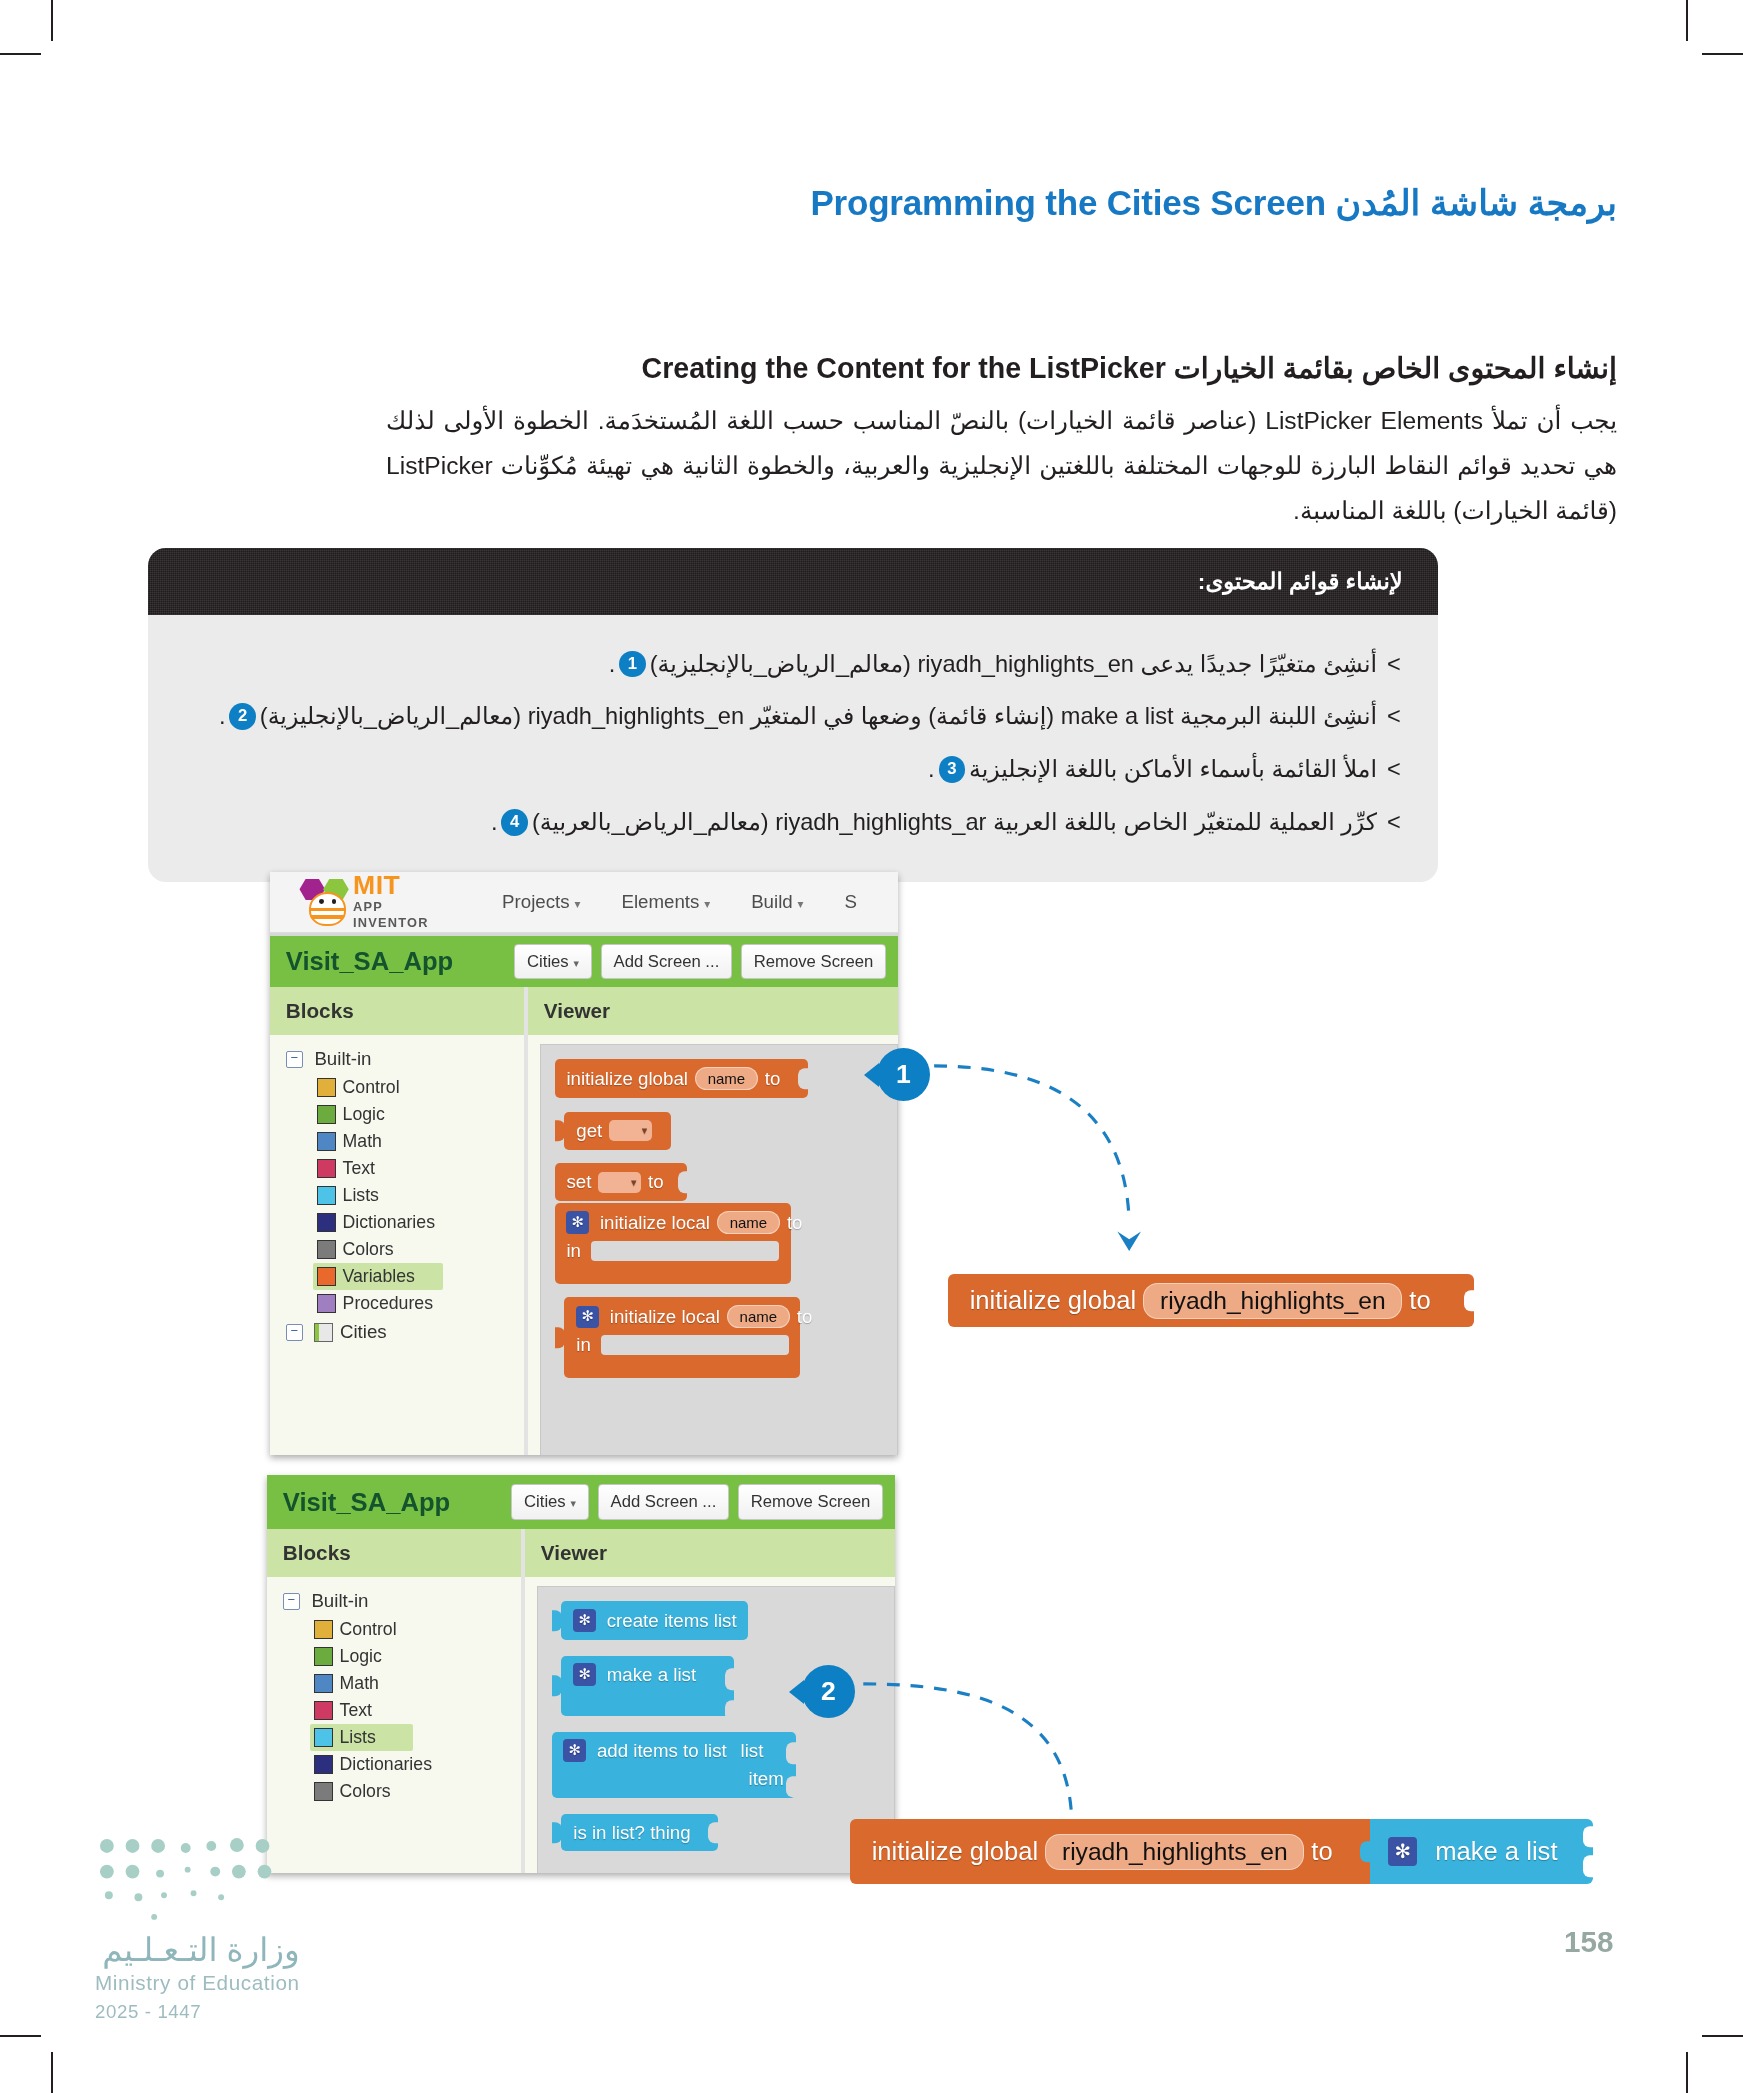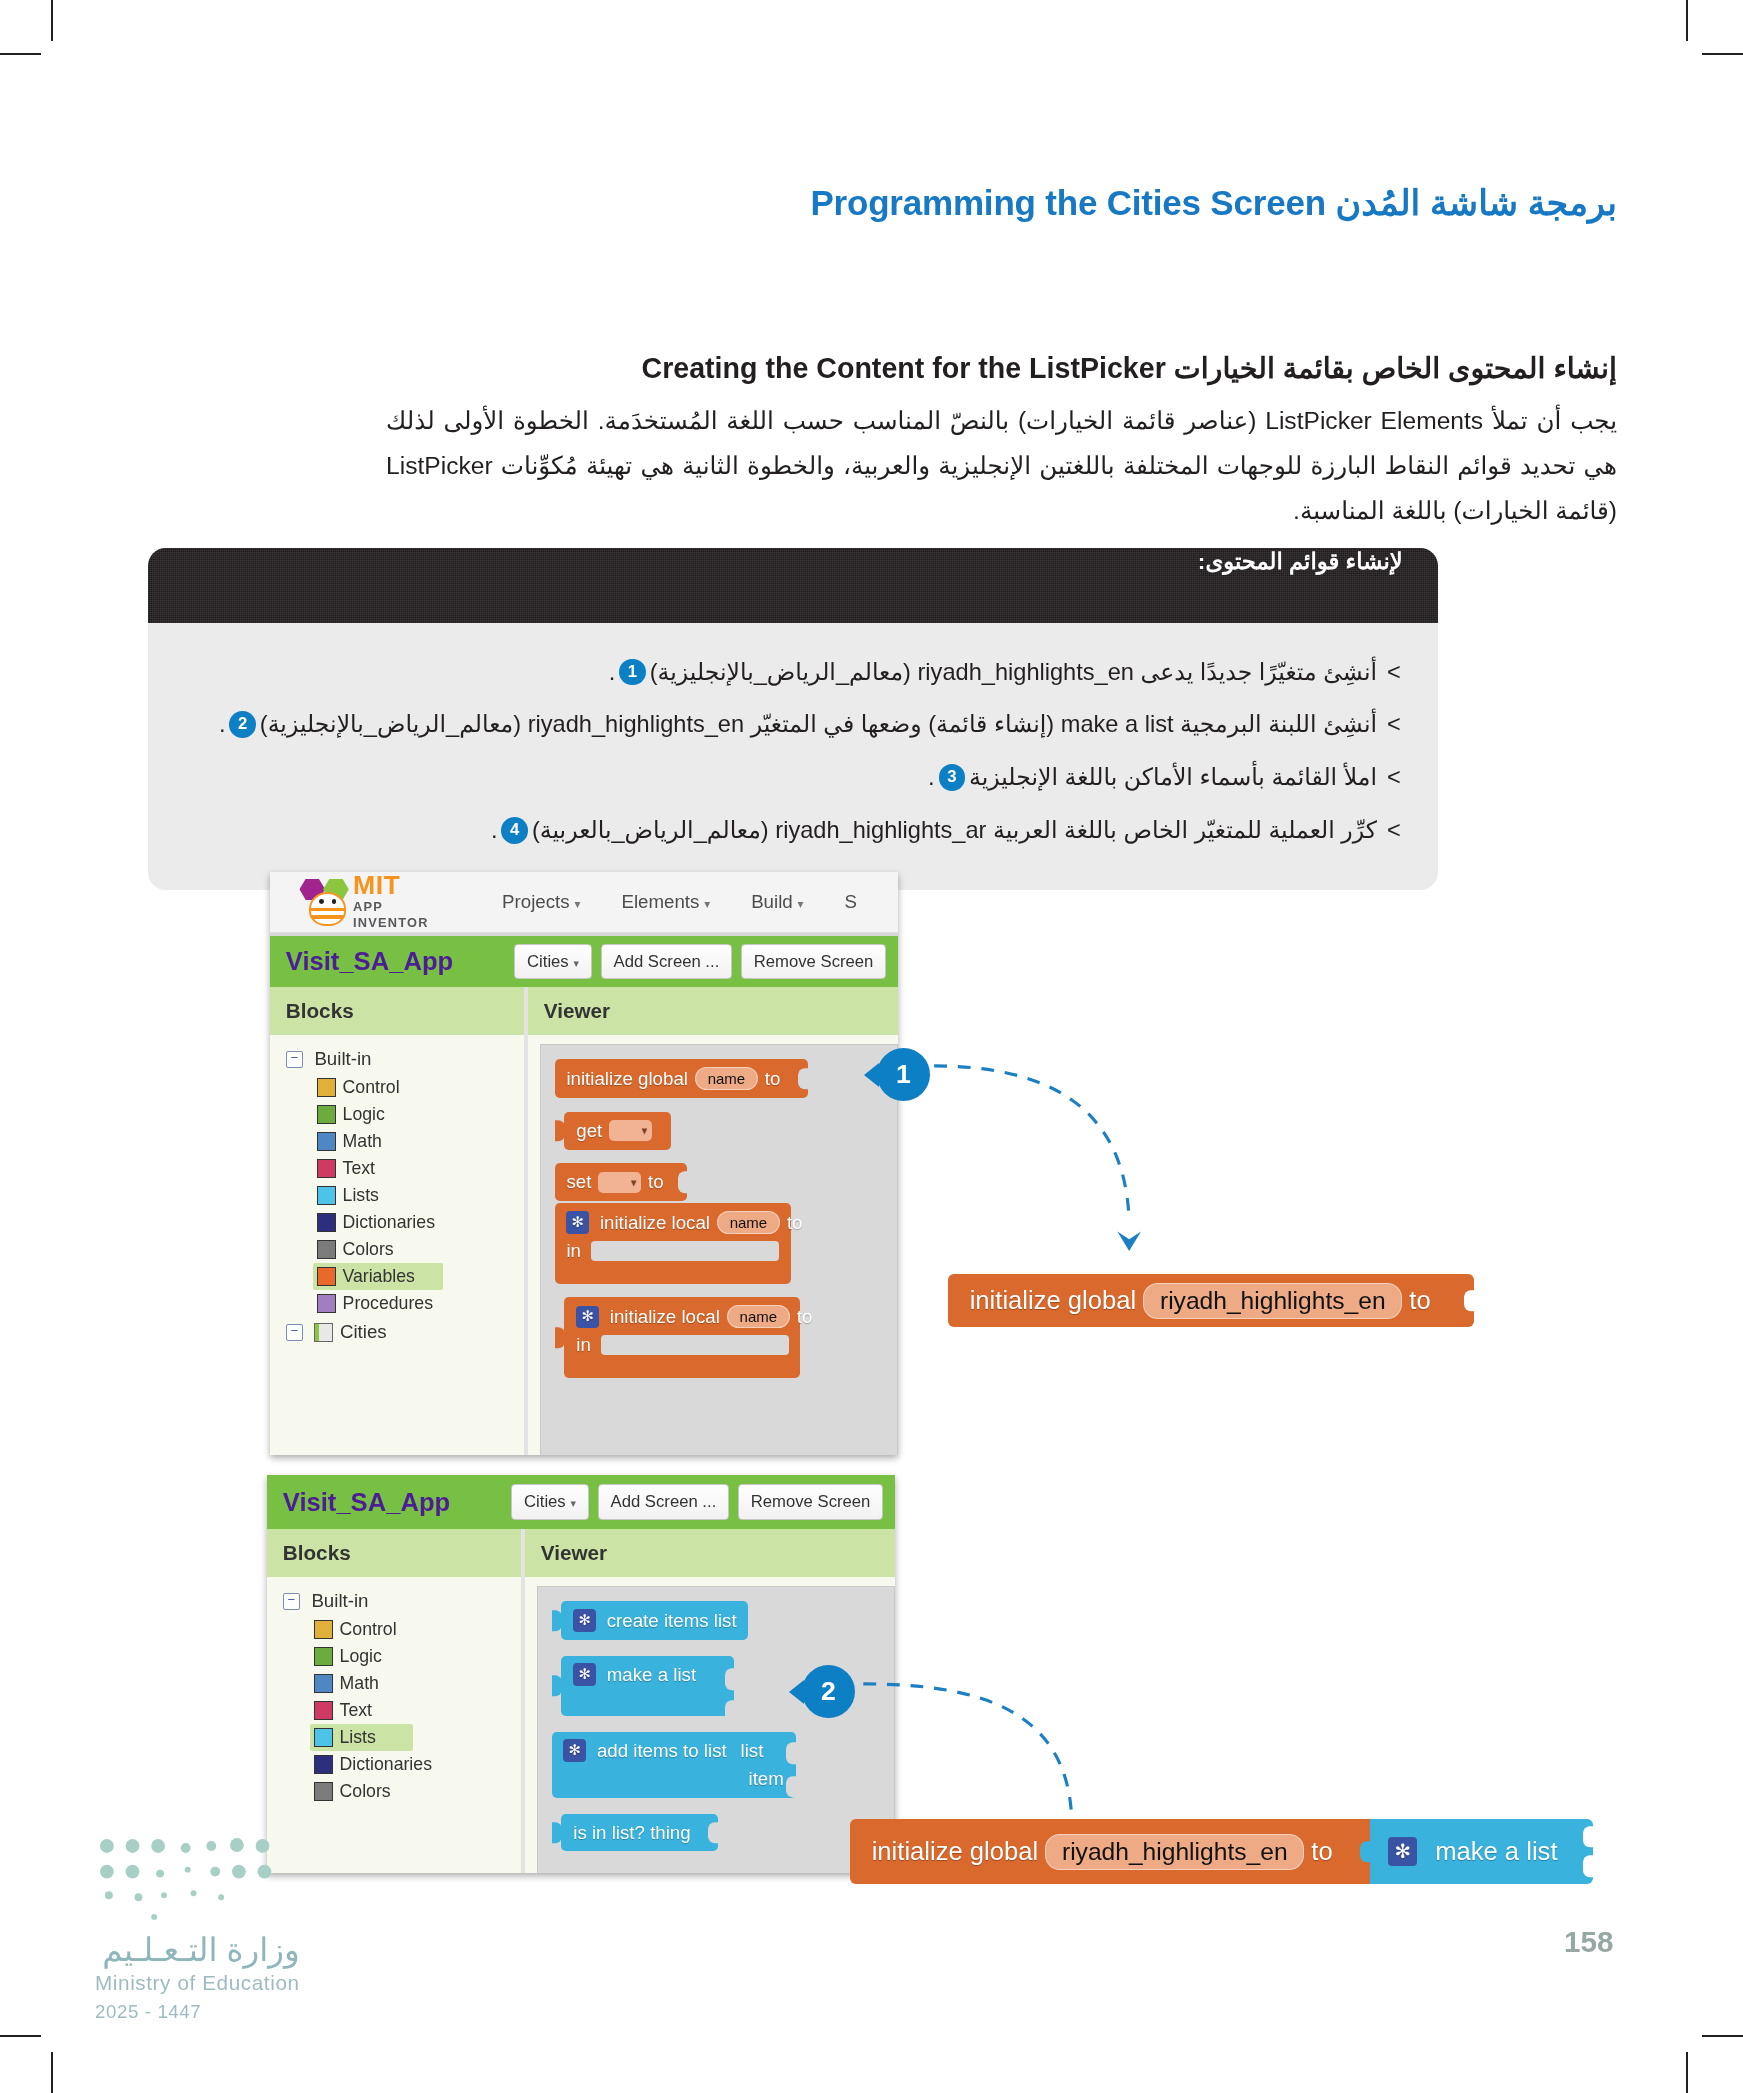--- a/index.html
+++ b/index.html
@@ -81,27 +81,27 @@
   .info-panel {
     position: absolute;
     left: 21.7px;
     top: 548px;
     width: 1290px;
     border-radius: 17.7px;
     overflow: hidden;
     background: #ebebeb;
   }
   .info-header {
-    height: 75px;
+    height: 67px;
     background:
       repeating-linear-gradient(0deg, rgba(255,255,255,0.055) 0 1px, rgba(0,0,0,0.055) 1px 2px),
       repeating-linear-gradient(90deg, rgba(255,255,255,0.05) 0 1px, rgba(0,0,0,0.05) 1px 2px),
       #231f20;
     display: flex;
-    align-items: flex-start;
+    align-items: center;
     justify-content: flex-end;
     padding: 0 35px;
     box-sizing: border-box;
   }
   .info-header-title {
     color: #ffffff;
     font-size: 22.7px;
     font-weight: bold;
     direction: rtl;
   }
@@ -178,21 +178,21 @@
 
   .ai-greenbar {
     height: 54px;
     background: #78c043;
     display: flex;
     align-items: center;
     padding: 0 11.8px 0 15.8px;
     box-sizing: border-box;
     border-top: 3px solid #d7d7d7;
   }
-  .ai-projname { font-size: 25.6px; font-weight: bold; color: #4c1d95; flex: 1; white-space: nowrap; }
+  .ai-projname { font-size: 25.6px; font-weight: bold; color: #14532d; flex: 1; white-space: nowrap; }
   .ai-btn {
     background: linear-gradient(#ffffff, #f1f1f1);
     border: 1px solid #c6c6c6;
     border-radius: 3.9px;
     font-size: 16.7px;
     color: #333333;
     padding: 6.9px 11.8px;
     margin-left: 8.9px;
     white-space: nowrap;
     box-sizing: border-box;

